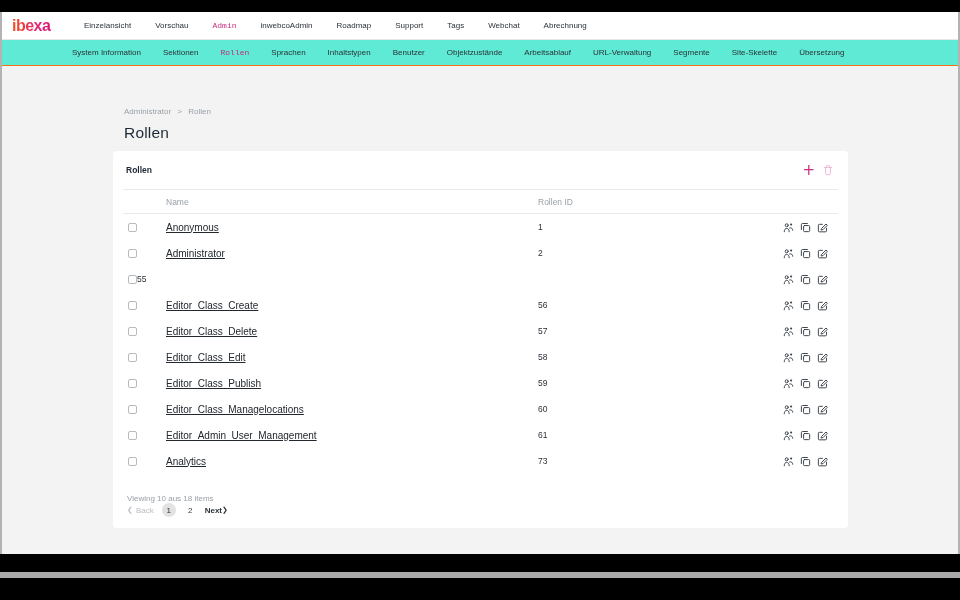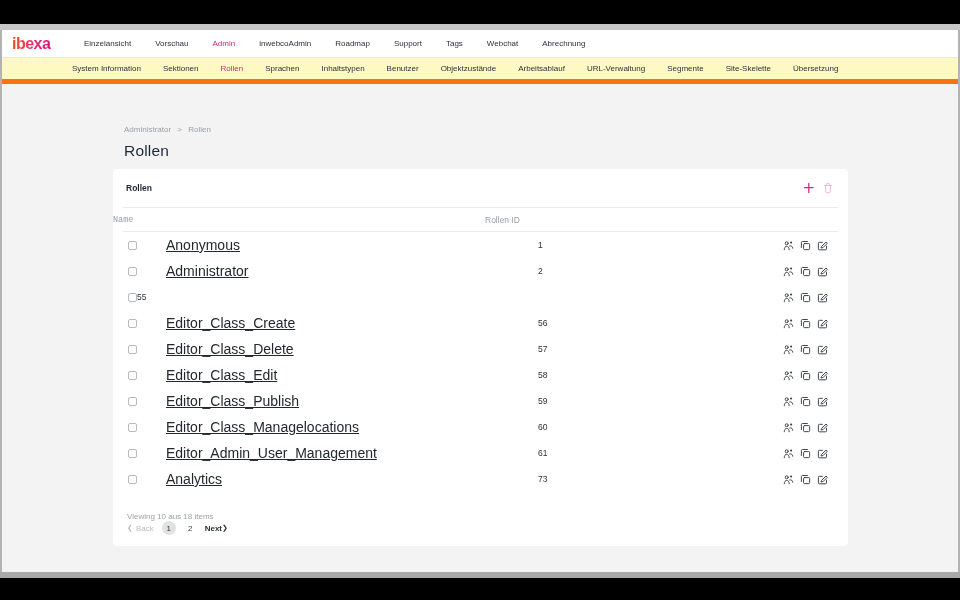--- a/index.html
+++ b/index.html
@@ -5,21 +5,21 @@
   * { margin:0; padding:0; box-sizing:border-box; }
   html,body { width:960px; height:600px; overflow:hidden; }
   body {
     background:#000;
     font-family:"Liberation Sans","DejaVu Sans",sans-serif;
     position:relative;
     -webkit-font-smoothing:antialiased;
   }
   .bar-black-top   { position:absolute; top:0; left:0; width:960px; height:24px; background:#000; }
   .strip-top       { position:absolute; top:24px; left:0; width:960px; height:6px; background:#c6c6c6; }
-  .page            { position:absolute; top:30px; left:0; width:960px; height:542px;
+  .page            { position:absolute; top:12px; left:0; width:960px; height:542px;
                      background:#f3f3f3; border-left:2px solid #b3b3b3; border-right:2px solid #b3b3b3;
                      display:flex; flex-direction:column; }
   .strip-bottom    { position:absolute; top:572px; left:0; width:960px; height:6px; background:#a8a8a8; }
   .bar-black-bottom{ position:absolute; top:578px; left:0; width:960px; height:22px; background:#000; }
 
   
   .topnav {
     height:28px; background:#fff; border-bottom:1px solid #e7e7e7;
     display:flex; align-items:center; padding-left:10px; flex-shrink:0;
   }
@@ -31,25 +31,25 @@
     .logo {
       background:linear-gradient(90deg,#f4501e 0%,#e2267b 55%,#d6006d 100%);
       -webkit-background-clip:text; background-clip:text;
       -webkit-text-fill-color:transparent; color:transparent;
     }
   }
   .nav-items { display:flex; align-items:center; margin-left:12px; }
   .nav-item {
     font-size:8px; color:#2b323a; padding:0 12px; cursor:pointer; white-space:nowrap; line-height:28px;
   }
-  .nav-item.active { color:#c92b7e; }
+  .nav-item.active { color:#c92b7e;font-family:Liberation Mono, monospace; }
 
   
   .subnav {
-    height:26px; background:#fef9c3; border-bottom:5px solid #f97316;
+    height:26px; background:#5eead4; border-bottom:1px solid #f97316;
     display:flex; align-items:center; padding-left:59px; flex-shrink:0;
   }
   .subnav .nav-item { line-height:26px; padding:0 11px; }
 
   
   .content { flex:1; padding-top:9px; }
   .breadcrumb { margin-left:122px; font-size:8px; color:#9aa1a8;margin-top:32px; }
   .breadcrumb .crumb { color:#9aa1a8; }
   .breadcrumb .sep { margin:0 4px; color:#9aa1a8; }
   .page-title { margin:8px 0 9px 122px; font-size:15.5px; font-weight:500; color:#1d2936; letter-spacing:0.2px; }
@@ -65,30 +65,30 @@
   .card-title { font-size:8.5px; font-weight:700; color:#1c2733; }
   .card-actions { display:flex; align-items:center; gap:7px; }
   .plus-btn {
     font-size:15px; font-weight:400; color:#cb2b7f; line-height:1; cursor:pointer;
     font-family:"DejaVu Sans",sans-serif;
   }
   .trash-btn { cursor:pointer; display:flex; align-items:center; }
   .hr { border-top:1px solid #eaeaea; margin:0 10px; }
 
   .thead { display:flex; align-items:center; height:23px; font-size:8.5px; color:#99a0a7; }
-  .th-name { width:372px;font-family:Liberation Mono, monospace; }
+  .th-name { margin-left:53px; width:372px; }
   .th-id { }
 
   .trow { display:flex; align-items:center; height:26px; }
   .cb {
     width:9px; height:9px; margin-left:15px; flex-shrink:0;
     border:1px solid #b7bbbe; border-radius:2px; background:#fff; cursor:pointer;
   }
   .role-link {
-    margin-left:29px; width:372px; font-size:14px; color:#22282e;
+    margin-left:29px; width:372px; font-size:10px; color:#22282e;
     text-decoration:underline; cursor:pointer; white-space:nowrap;
   }
   .role-id { font-size:8.5px; color:#2b3138; }
   .row-actions { margin-left:auto; padding-right:20px; display:flex; align-items:center; gap:6px; }
   .row-actions .icon-btn { cursor:pointer; display:flex; align-items:center; color:#3a4148; }
 
   
   .card-footer {
     height:54px; display:flex; justify-content:flex-start; align-items:flex-start;
     padding:20px 18px 0 14px;

